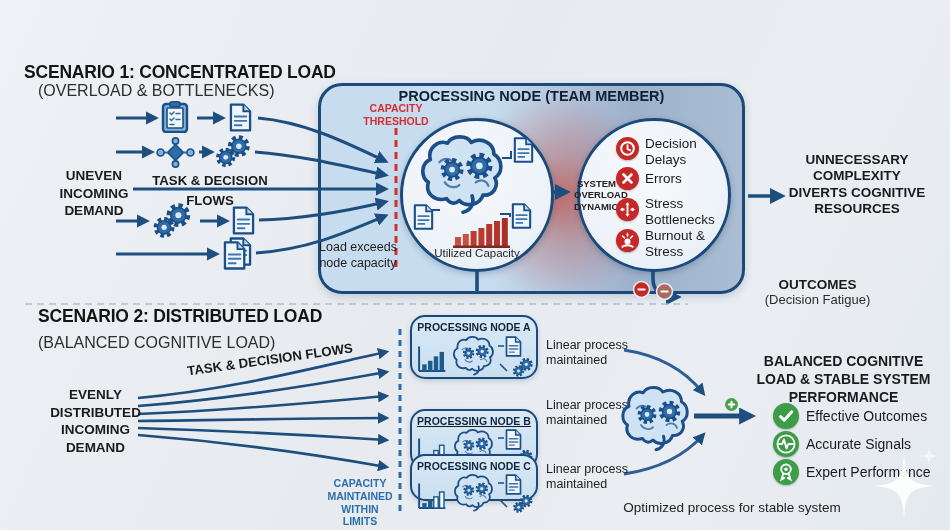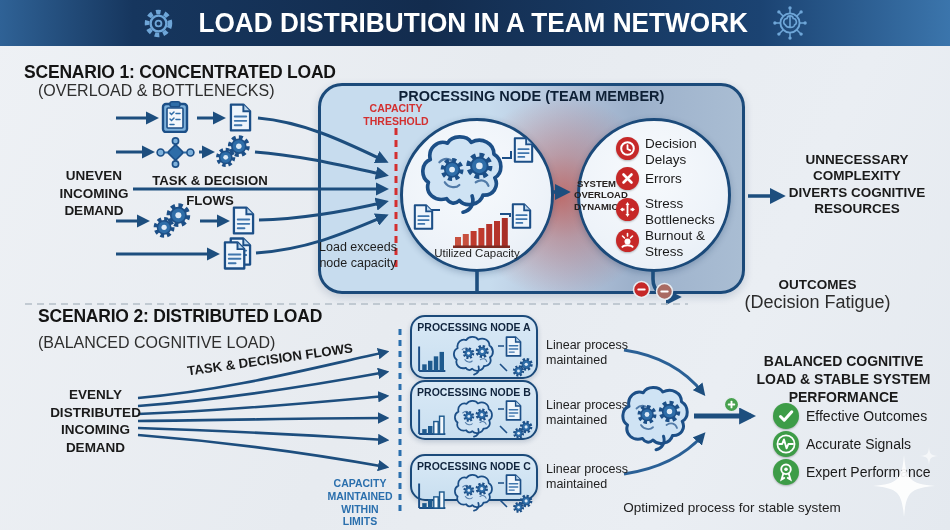--- a/index.html
+++ b/index.html
@@ -142,45 +142,36 @@
             <circle cx="6.9" cy="29.1" r="1.7"></circle>
             <circle cx="29.1" cy="29.1" r="1.7"></circle>
           </g>
       </symbol>
       <symbol id="star4" viewBox="0 0 60 60">
         <path d="M30,0 C32,24 36,28 60,30 C36,32 32,36 30,60 C28,36 24,32 0,30 C24,28 28,24 30,0 Z" fill="#ffffff"></path>
       </symbol>
     </defs>
   </svg>
 
-  <div class="hdr">
-    <svg width="33" height="33">
-        <use href="#hgear"></use>
-      </svg>
-    <h1>LOAD DISTRIBUTION IN A TEAM NETWORK</h1>
-    <svg width="36" height="36">
-        <use href="#hbrainnet"></use>
-      </svg>
-  </div>
 
   <div class="nodebox"></div>
   <div class="bigcircle" style="left:400px;top:118px;"></div>
   <div class="bigcircle" style="left:577px;top:118px;"></div>
 
   <div class="pnode" style="top:315px;height:64px;">
     <div class="pt">PROCESSING NODE A</div>
     <svg width="120" height="42" style="position:absolute;left:4px;top:19px;">
       <use href="#barsA" x="0" y="6" width="32" height="34"></use>
       <use href="#brain" x="34" y="0" width="48" height="40"></use>
       <path d="M82,10 h6 M84,28 l7,7" stroke="#1c4f87" stroke-width="1.6" fill="none"></path>
       <use href="#doc" x="89" y="0" width="17" height="21"></use>
       <use href="#gearpair" x="95" y="21" width="23" height="21"></use>
     </svg>
   </div>
-  <div class="pnode" style="top:380px;height:60px;">
+  <div class="pnode" style="top:409px;height:60px;text-decoration:underline;">
     <div class="pt">PROCESSING NODE B</div>
     <svg width="120" height="40" style="position:absolute;left:4px;top:18px;">
       <use href="#barsB" x="0" y="5" width="32" height="34"></use>
       <use href="#brain" x="34" y="0" width="48" height="38"></use>
       <path d="M82,9 h6 M84,26 l7,7" stroke="#1c4f87" stroke-width="1.6" fill="none"></path>
       <use href="#doc" x="89" y="0" width="17" height="21"></use>
       <use href="#gearpair" x="95" y="20" width="23" height="20"></use>
     </svg>
   </div>
   <div class="pnode" style="top:454px;height:47px;">
@@ -345,21 +336,21 @@
 
   <div class="badge" style="left:632px;top:280px;"><svg width="19" height="19">
         <use href="#minusb"></use>
       </svg></div>
   <div class="badge" style="left:655px;top:282px;"><svg width="19" height="19">
         <use href="#minusb2"></use>
       </svg></div>
 
   <div class="lab ctr" style="left:690px;top:277px;width:255px;">
     <div class="b" style="font-size:13.5px;">OUTCOMES</div>
-    <div style="font-size:18px;color:#2c2c2c;">(Decision Fatigue)</div>
+    <div style="font-size:13px;color:#2c2c2c;">(Decision Fatigue)</div>
   </div>
 
   <div class="lab sc-title" style="left:38px;top:306px;">SCENARIO 2: DISTRIBUTED LOAD</div>
   <div class="lab sc-sub" style="left:38px;top:334px;">(BALANCED COGNITIVE LOAD)</div>
 
   <div class="lab ctr b" style="left:185px;top:352px;width:170px;font-size:13.2px;transform:rotate(-8deg);">TASK &amp; DECISION FLOWS</div>
   <div class="lab pre ctr b" style="left:38px;top:386px;width:115px;font-size:13.5px;line-height:1.3;">EVENLY
 DISTRIBUTED
 INCOMING
 DEMAND</div>

